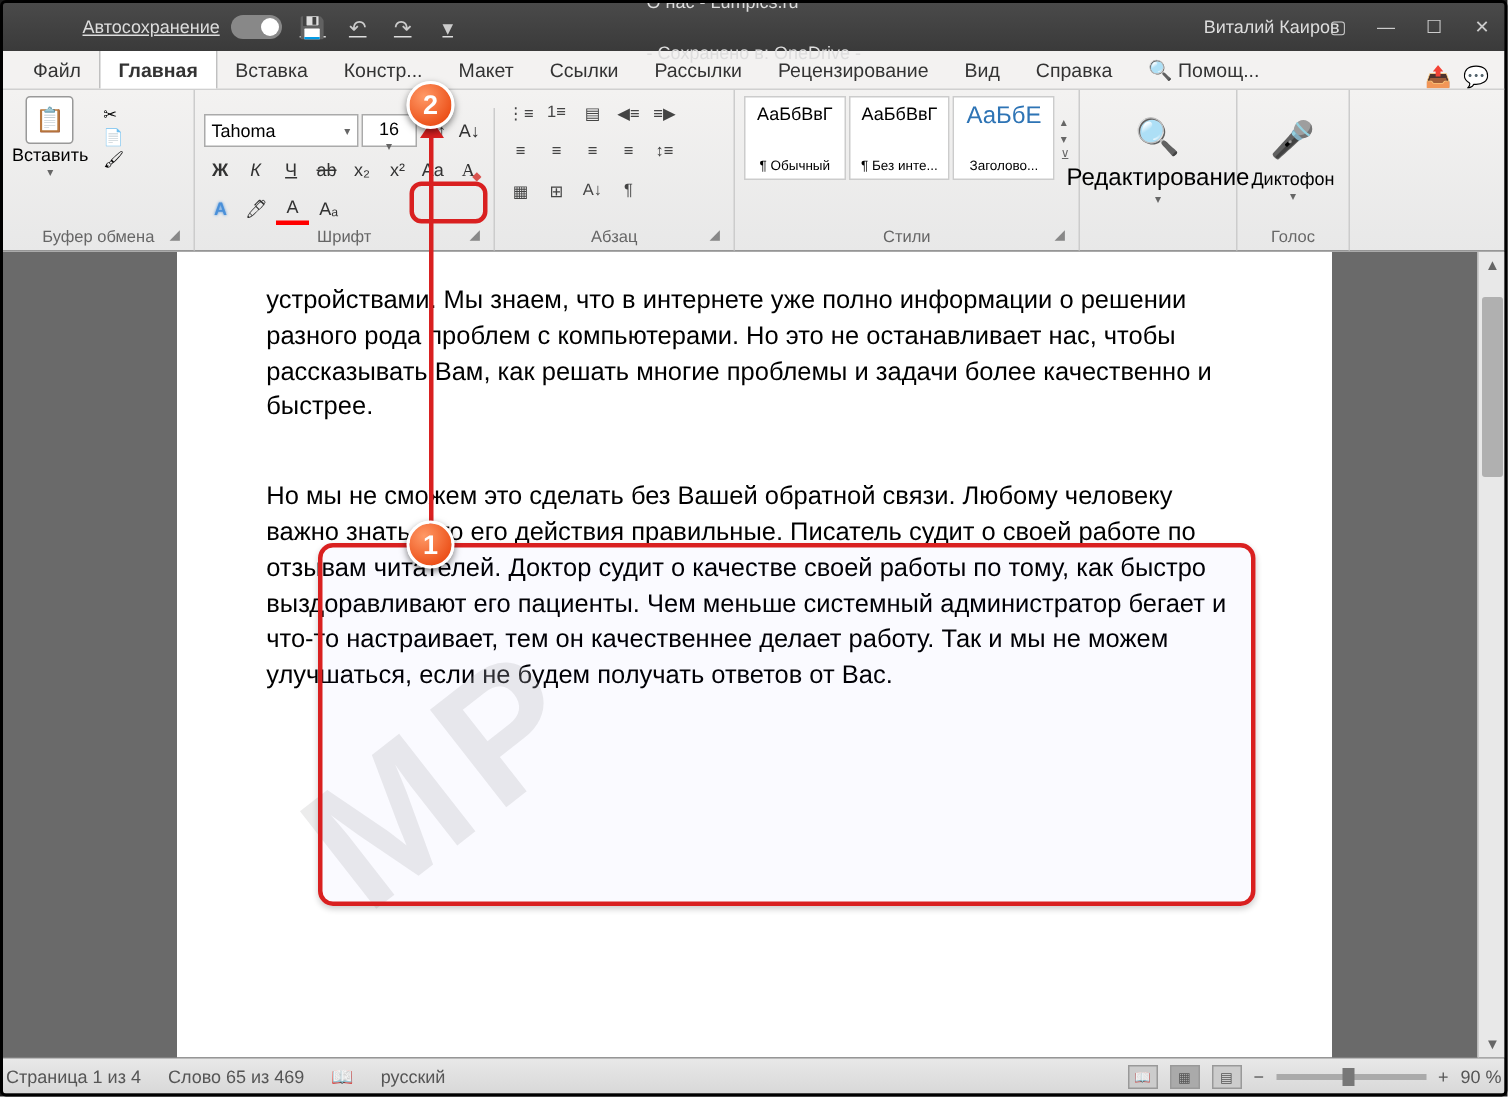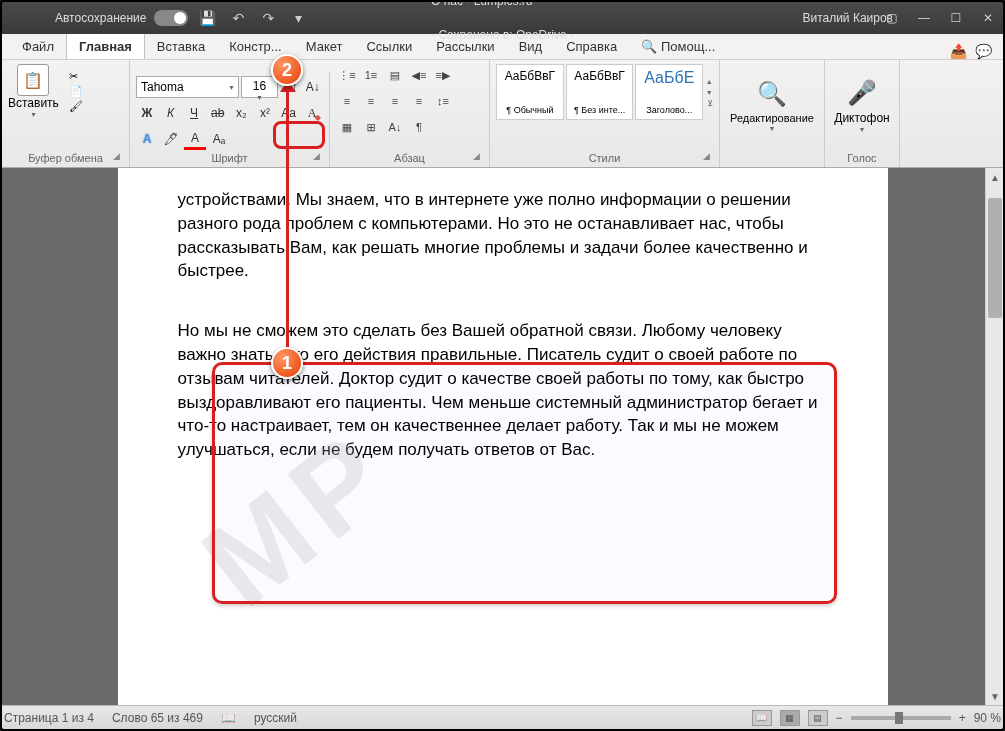--- a/index.html
+++ b/index.html
@@ -1,18 +1,18 @@
 <!DOCTYPE html>
 <html><head>
 <meta charset="utf-8">
 <style>
 * { margin: 0; padding: 0; box-sizing: border-box; font-family: 'Segoe UI', Tahoma, sans-serif; }
 body { background: #1a1a1a; width: 1005px; height: 731px; overflow: hidden; position: relative; border: 2px solid #000; border-radius: 4px; }
 
-.titlebar { height: 32px; background: linear-gradient(180deg, #4a4a4a 0%, #3a3a3a 100%); display: flex; align-items: center; color: #ddd; font-size: 12px; padding: 0 8px; position: relative; }
+.titlebar { height: 32px; background: linear-gradient(180deg, #4a4a4a 0%, #3a3a3a 100%); display: flex; align-items: center; color: #ddd; font-size: 12px; padding: 0 8px; position: relative; text-decoration: underline; }
 .autosave-label { margin-left: 45px; }
 .autosave-toggle { width: 34px; height: 16px; background: #888; border-radius: 8px; margin-left: 8px; position: relative; }
 .autosave-toggle::after { content: ''; position: absolute; right: 2px; top: 2px; width: 12px; height: 12px; background: #fff; border-radius: 50%; }
 .qat-icon { width: 20px; height: 20px; margin-left: 10px; color: #ccc; display: flex; align-items: center; justify-content: center; font-size: 14px; }
 .title-center { position: absolute; left: 50%; transform: translateX(-50%); display: flex; gap: 20px; flex-direction: column; }
 .title-right { position: absolute; right: 110px; }
 .win-controls { position: absolute; right: 0; display: flex; gap: 2px; }
 .win-btn { width: 30px; height: 32px; display: flex; align-items: center; justify-content: center; color: #ccc; font-size: 12px; }
 
 .ribbon-tabs { height: 26px; background: #f3f2f1; display: flex; align-items: flex-end; border-bottom: 1px solid #d0d0d0; padding-left: 8px; }
@@ -105,20 +105,21 @@
 </div>
 
 <div class="ribbon-tabs">
   <div class="tab">Файл</div>
   <div class="tab active">Главная</div>
   <div class="tab">Вставка</div>
   <div class="tab">Констр...</div>
   <div class="tab">Макет</div>
   <div class="tab">Ссылки</div>
   <div class="tab">Рассылки</div>
+  <div class="tab">Рецензирование</div>
   <div class="tab">Вид</div>
   <div class="tab">Справка</div>
   <div class="tab">🔍 <span>Помощ...</span></div>
   <div class="ribbon-right">
     <div style="font-size:14px;color:#666;">📤</div>
     <div style="font-size:14px;color:#666;">💬</div>
   </div>
 </div>
 
 <div class="ribbon">
@@ -227,21 +228,21 @@
         <div class="chev">▾</div>
         <div class="chev">⊻</div>
       </div>
     </div>
     <div class="group-label">Стили</div>
     <div class="group-launcher">◢</div>
   </div>
 
   <div class="group edit-group">
     <div class="big-icon">🔍</div>
-    <div style="font-size:11px;margin-top:4px;">Редактирование</div>
+    <div style="font-size:16px;margin-top:4px;">Редактирование</div>
     <div class="chev">▾</div>
   </div>
 
   <div class="group voice-group">
     <div class="big-icon" style="color:#4a90d9;">🎤</div>
     <div style="font-size:12px;margin-top:4px;">Диктофон</div>
     <div class="chev">▾</div>
     <div class="group-label">Голос</div>
   </div>
 </div>

